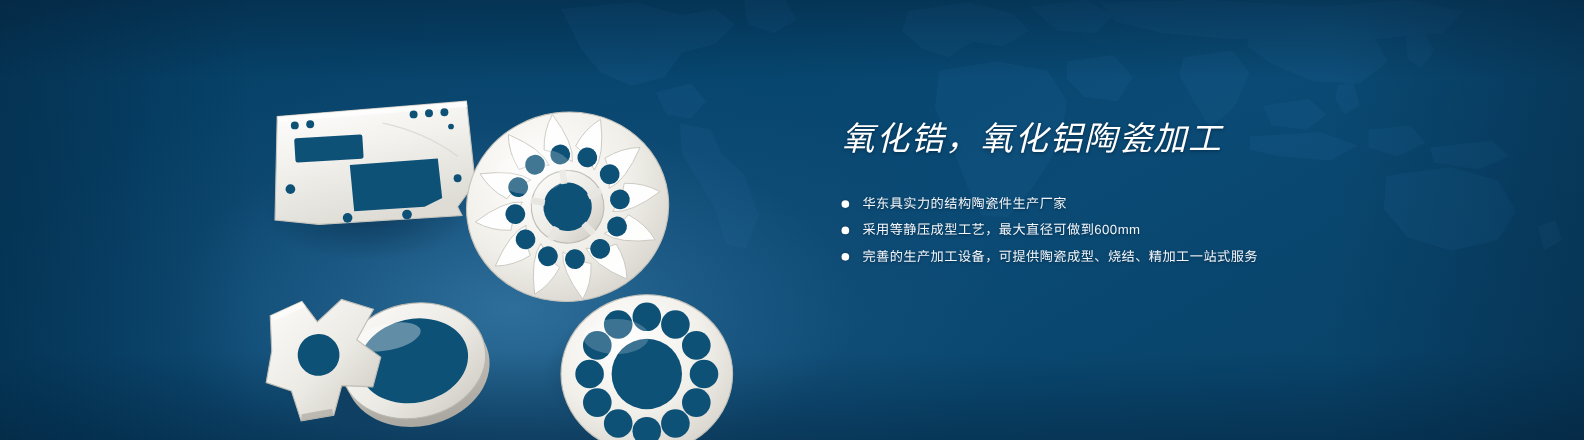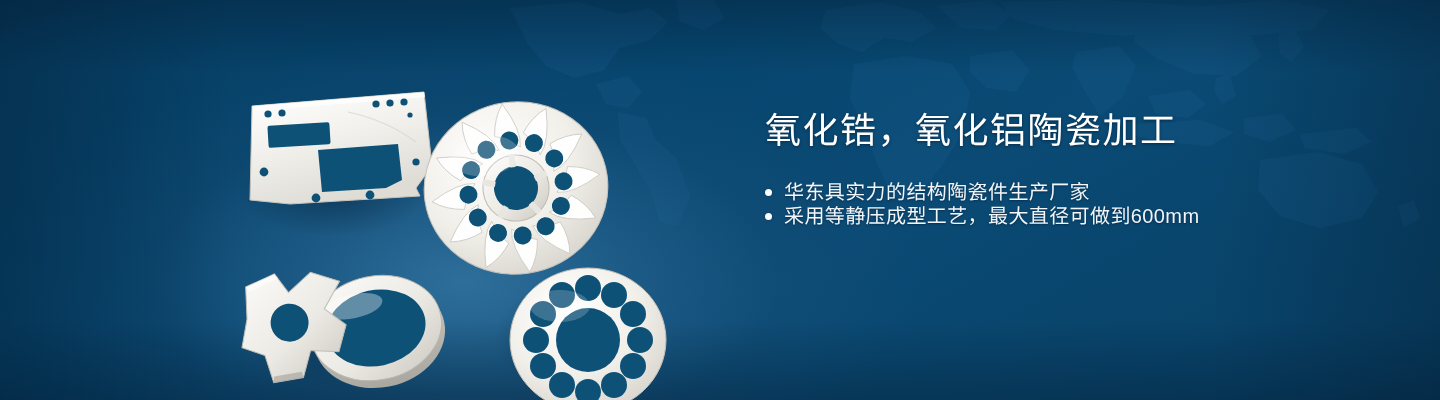--- a/index.html
+++ b/index.html
@@ -74,27 +74,28 @@
   
   .copy {
     position: absolute;
     left: 765px;
     top: 108px;
     width: 620px;
   }
 
   .headline {
     margin: 0;
-    font-size: 36px;
+    font-size: 30px;
     font-weight: 400;
     letter-spacing: 1.5px;
     color: #ffffff;
     line-height: 1.25;
     text-shadow: 0 1px 3px rgba(0,20,40,.55);
     white-space: nowrap;
+    font-style: italic;
   }
 
   .feature-list {
     list-style: none;
     margin: 28px 0 0 0;
     padding: 0;
   }
 
   .feature-item {
     display: flex;
@@ -107,21 +108,21 @@
     flex: 0 0 auto;
     width: 7px;
     height: 7px;
     border-radius: 50%;
     background: #ffffff;
     margin-right: 12px;
     box-shadow: 0 0 2px rgba(0,0,0,.35);
   }
 
   .feature-text {
-    font-size: 20px;
+    font-size: 12px;
     color: #f2f6fa;
     letter-spacing: .4px;
     line-height: 23px;
     white-space: nowrap;
     text-shadow: 0 1px 2px rgba(0,20,40,.5);
   }
 </style>
 </head>
 <body>
 
@@ -342,16 +343,20 @@
 
     <ul class="feature-list">
       <li class="feature-item">
         <span class="bullet-dot"></span>
         <span class="feature-text">华东具实力的结构陶瓷件生产厂家</span>
       </li>
       <li class="feature-item">
         <span class="bullet-dot"></span>
         <span class="feature-text">采用等静压成型工艺，最大直径可做到600mm</span>
       </li>
+      <li class="feature-item">
+        <span class="bullet-dot"></span>
+        <span class="feature-text">完善的生产加工设备，可提供陶瓷成型、烧结、精加工一站式服务</span>
+      </li>
     </ul>
   </div>
 
 </div>
 
 </body></html>

